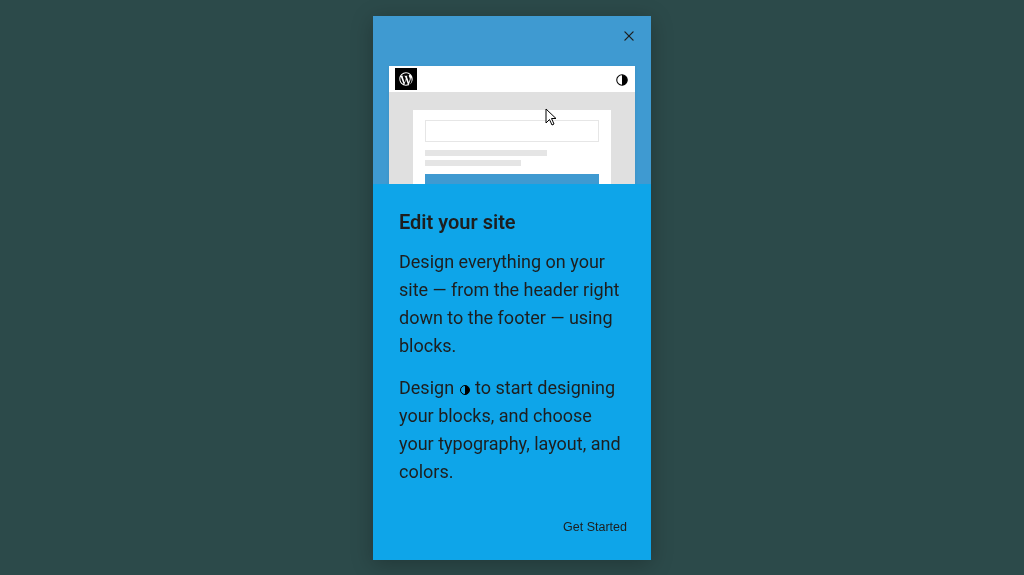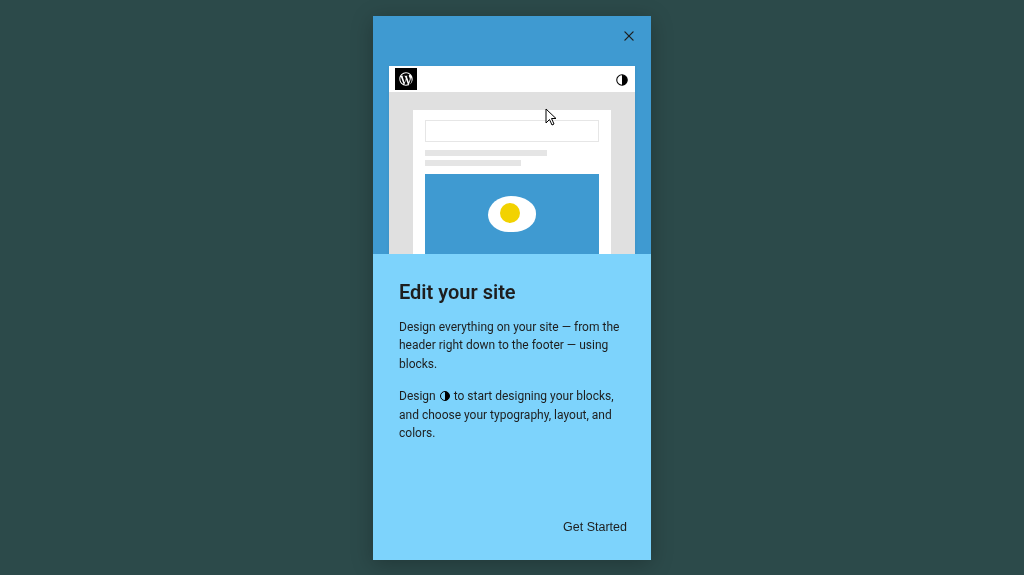--- a/index.html
+++ b/index.html
@@ -9,21 +9,21 @@
       background: #2c4a4a;
       font-family: -apple-system, BlinkMacSystemFont, "Segoe UI", Roboto, sans-serif;
       display: flex;
       align-items: center;
       justify-content: center;
       overflow: hidden;
     }
     .modal {
       width: 278px;
       height: 544px;
-      background: #7dd3fc;
+      background: #0ea5e9;
       box-shadow: 0 4px 20px rgba(0,0,0,0.25);
       display: flex;
       flex-direction: column;
       overflow: hidden;
       position: relative;
     }
     .illustration {
       height: 238px;
       background: #3f9ad1;
       position: relative;
@@ -138,21 +138,21 @@
       padding: 26px 26px 0 26px;
       color: #1e1e1e;
     }
     .title {
       font-size: 20px;
       font-weight: 600;
       margin-bottom: 14px;
       color: #1e1e1e;
     }
     .para {
-      font-size: 12px;
+      font-size: 18px;
       line-height: 1.55;
       color: #1e1e1e;
       margin-bottom: 14px;
     }
     .inline-styles-icon {
       display: inline-block;
       width: 12px;
       height: 12px;
       vertical-align: -2px;
     }

